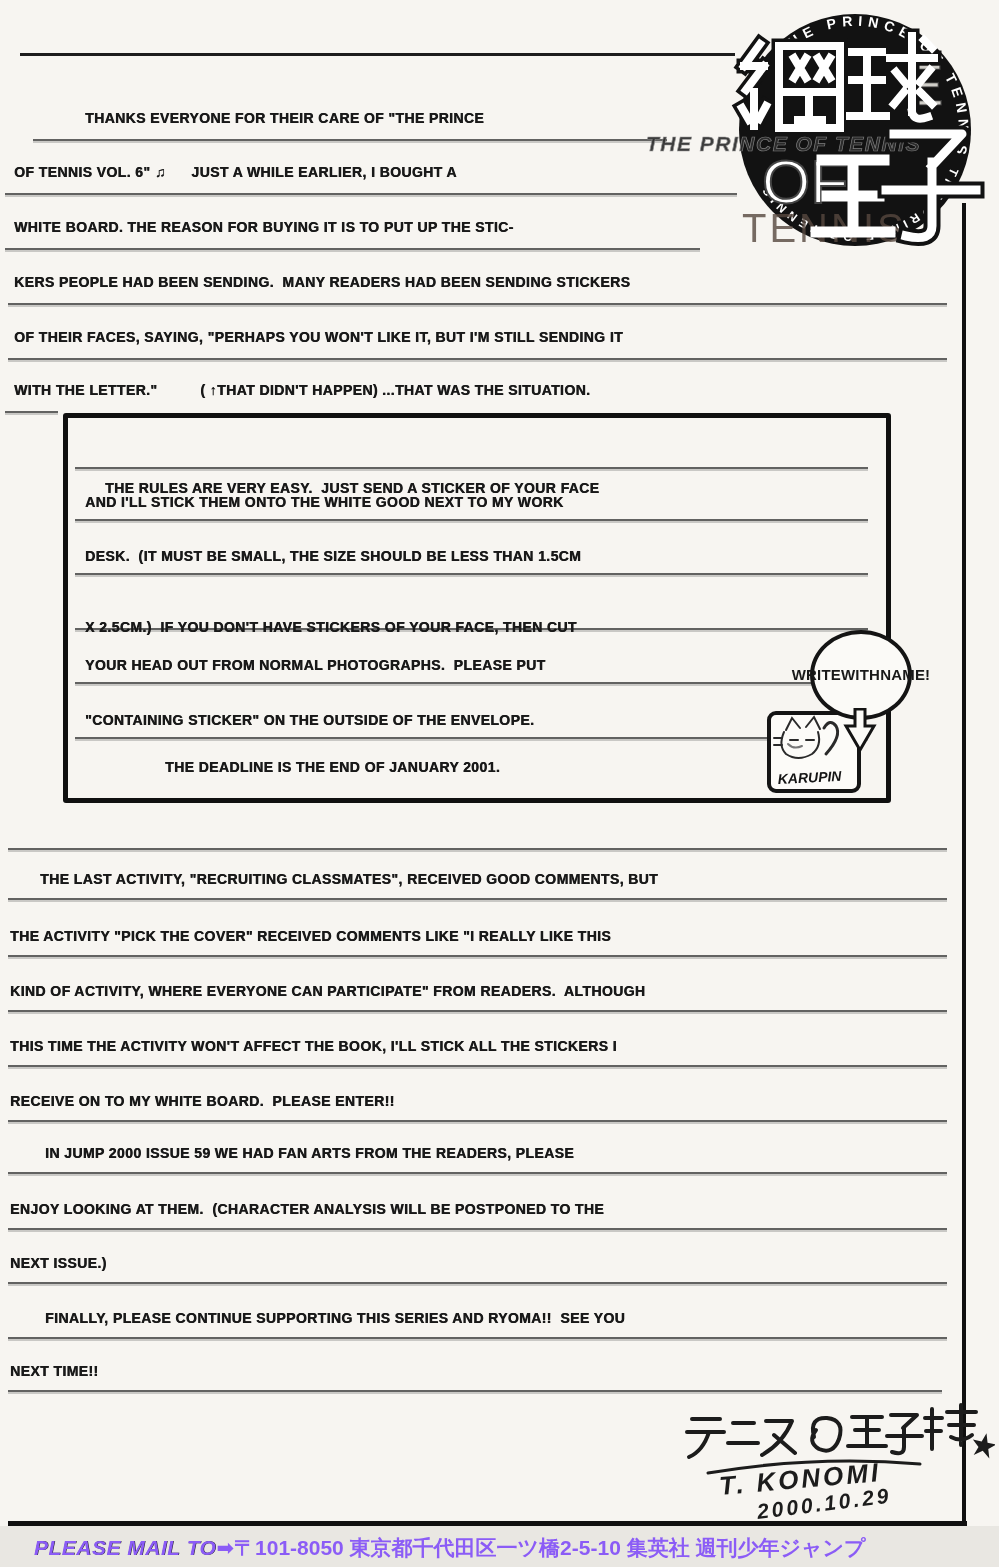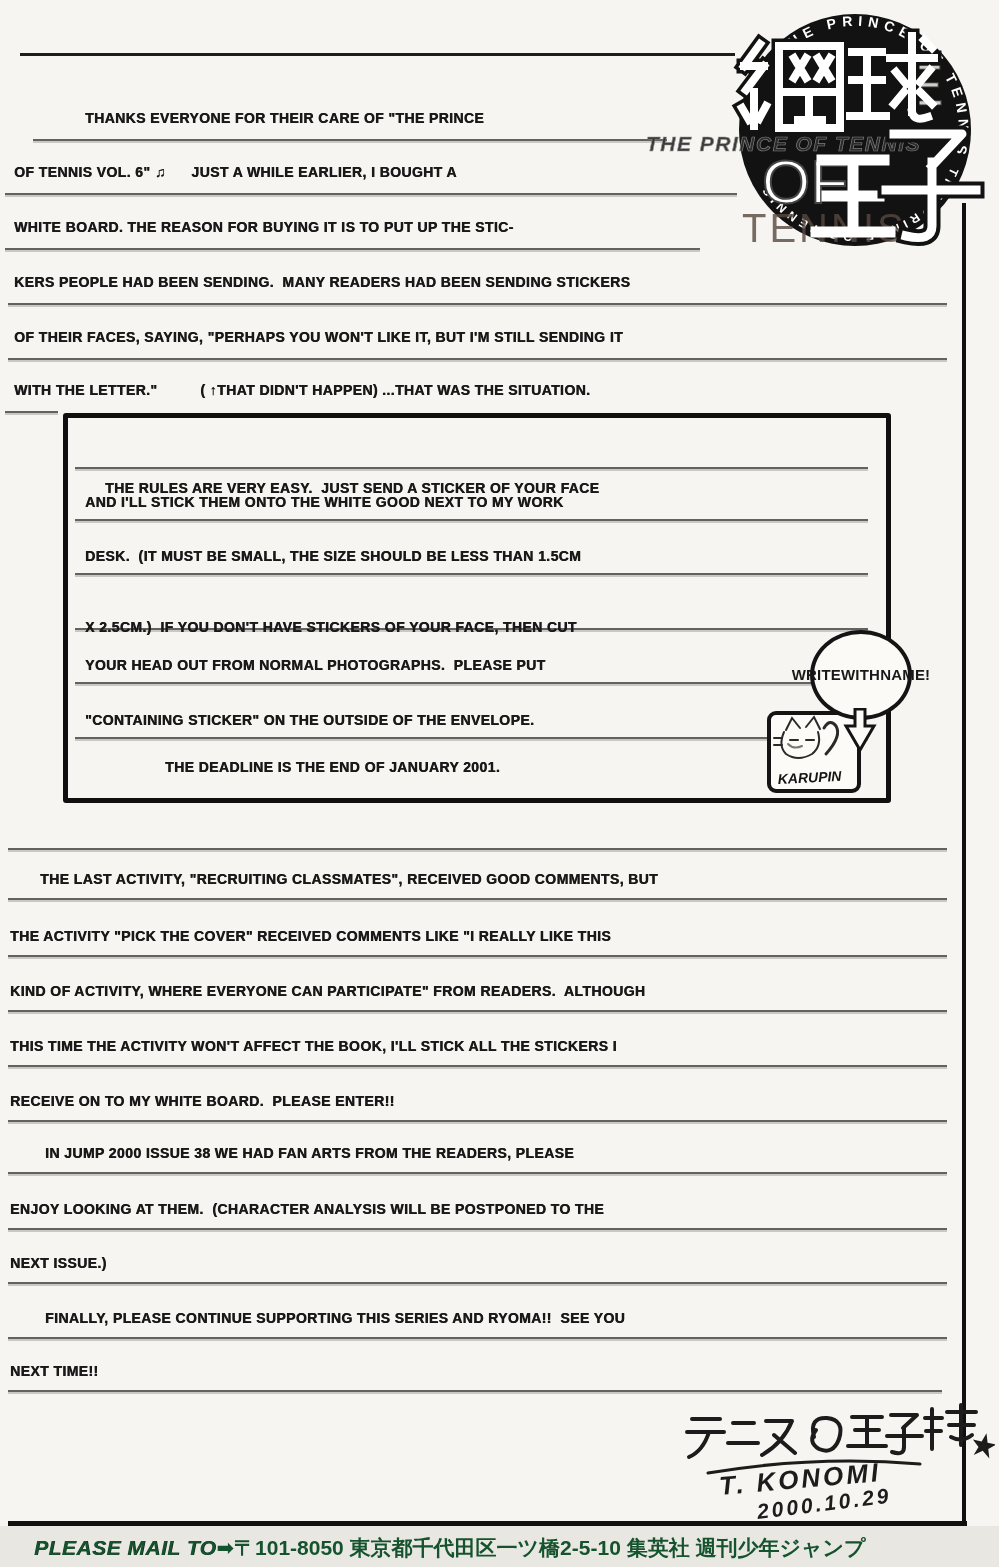--- a/index.html
+++ b/index.html
@@ -19,21 +19,21 @@
   .vborder{position:absolute;left:962px;top:203px;width:4px;height:1322px;background:#101010;}
   .bborder{position:absolute;left:8px;top:1521px;width:959px;height:5px;background:#101010;}
   
   .bubble{position:absolute;left:810px;top:630px;width:94px;height:82px;border:4px solid #141414;
           border-radius:50%;background:#fbfaf7;z-index:6;display:flex;flex-direction:row;
           justify-content:center;align-items:center;}
   .bubble div{font-size:15px;font-weight:bold;line-height:16px;letter-spacing:.2px;}
   .bubble-arrow{position:absolute;left:840px;top:708px;z-index:7;}
   
   .footer{position:absolute;left:0;top:1526px;width:999px;height:41px;background:#e9e7e2;}
-  .footer-text{position:absolute;left:34px;top:1534px;font-size:21px;font-weight:bold;white-space:pre;color:#14532d;}
+  .footer-text{position:absolute;left:34px;top:1534px;font-size:21px;font-weight:bold;white-space:pre;color:#8b5cf6;}
   .footer-text .lbl{font-style:italic;letter-spacing:.5px;text-shadow:.5px 0 0 #161616;}
   .watermark{position:absolute;left:726px;top:1512px;font-size:34px;letter-spacing:1px;
              color:rgba(140,138,134,.58);z-index:9;white-space:nowrap;}
   .sr-only{position:absolute;width:1px;height:1px;overflow:hidden;opacity:0;}
   svg text{font-family:"Liberation Sans","DejaVu Sans",sans-serif;}
 </style>
 </head>
 <body>
 
 <div class="page">
@@ -81,21 +81,21 @@
       <div class="txt" style="left: 85px; top: 541px;">DESK.  (IT MUST BE SMALL, THE SIZE SHOULD BE LESS THAN 1.5CM</div>
       <div class="txt" style="left: 85px; top: 596px; margin-top: 16px;">X 2.5CM.)  IF YOU DON'T HAVE STICKERS OF YOUR FACE, THEN CUT</div>
       <div class="txt" style="left: 85px; top: 650px;">YOUR HEAD OUT FROM NORMAL PHOTOGRAPHS.  PLEASE PUT</div>
       <div class="txt" style="left: 85px; top: 705px;">"CONTAINING STICKER" ON THE OUTSIDE OF THE ENVELOPE.</div>
       <div class="txt" style="left: 165px; top: 752px;">THE DEADLINE IS THE END OF JANUARY 2001.</div>
       <div class="txt" style="left: 40px; top: 864px;">THE LAST ACTIVITY, "RECRUITING CLASSMATES", RECEIVED GOOD COMMENTS, BUT</div>
       <div class="txt" style="left: 10px; top: 921px;">THE ACTIVITY "PICK THE COVER" RECEIVED COMMENTS LIKE "I REALLY LIKE THIS</div>
       <div class="txt" style="left: 10px; top: 976px;">KIND OF ACTIVITY, WHERE EVERYONE CAN PARTICIPATE" FROM READERS.  ALTHOUGH</div>
       <div class="txt" style="left: 10px; top: 1031px;">THIS TIME THE ACTIVITY WON'T AFFECT THE BOOK, I'LL STICK ALL THE STICKERS I</div>
       <div class="txt" style="left: 10px; top: 1086px;">RECEIVE ON TO MY WHITE BOARD.  PLEASE ENTER!!</div>
-      <div class="txt" style="left: 45px; top: 1138px;">IN JUMP 2000 ISSUE 38 WE HAD FAN ARTS FROM THE READERS, PLEASE</div>
+      <div class="txt" style="left: 45px; top: 1138px;">IN JUMP 2000 ISSUE 59 WE HAD FAN ARTS FROM THE READERS, PLEASE</div>
       <div class="txt" style="left: 10px; top: 1194px;">ENJOY LOOKING AT THEM.  (CHARACTER ANALYSIS WILL BE POSTPONED TO THE</div>
       <div class="txt" style="left: 10px; top: 1248px;">NEXT ISSUE.)</div>
       <div class="txt" style="left: 45px; top: 1303px;">FINALLY, PLEASE CONTINUE SUPPORTING THIS SERIES AND RYOMA!!  SEE YOU</div>
       <div class="txt" style="left: 10px; top: 1356px;">NEXT TIME!!</div>
     </div>
 
   <div class="vborder"></div>
   <div class="bborder"></div>
 
   <svg style="position:absolute;left:630px;top:0;z-index:4;" width="369" height="270" viewBox="630 0 369 270">

